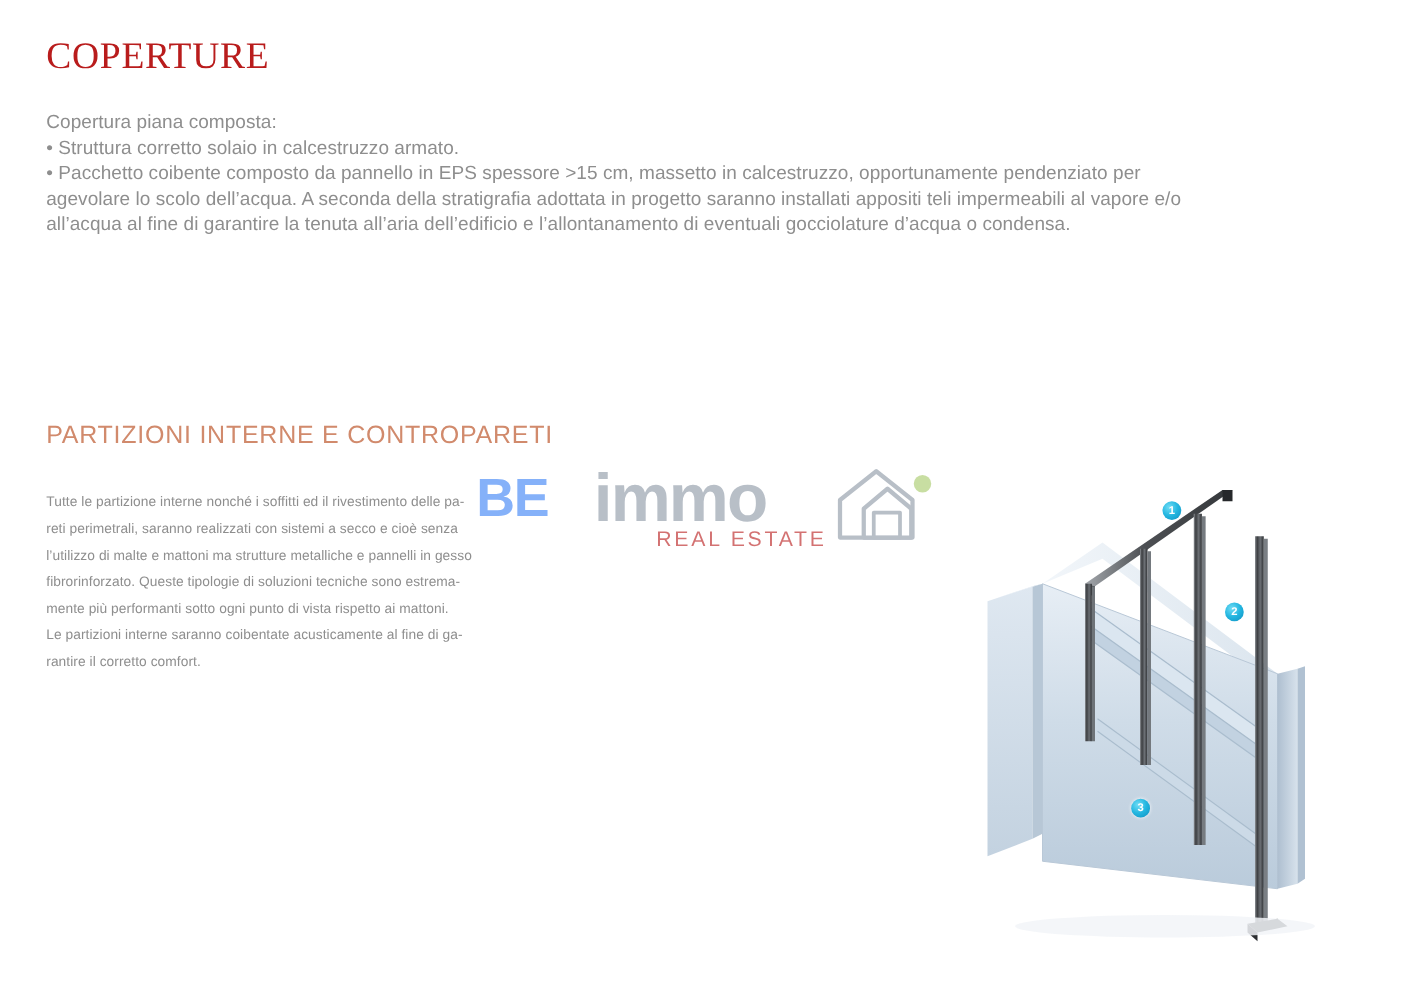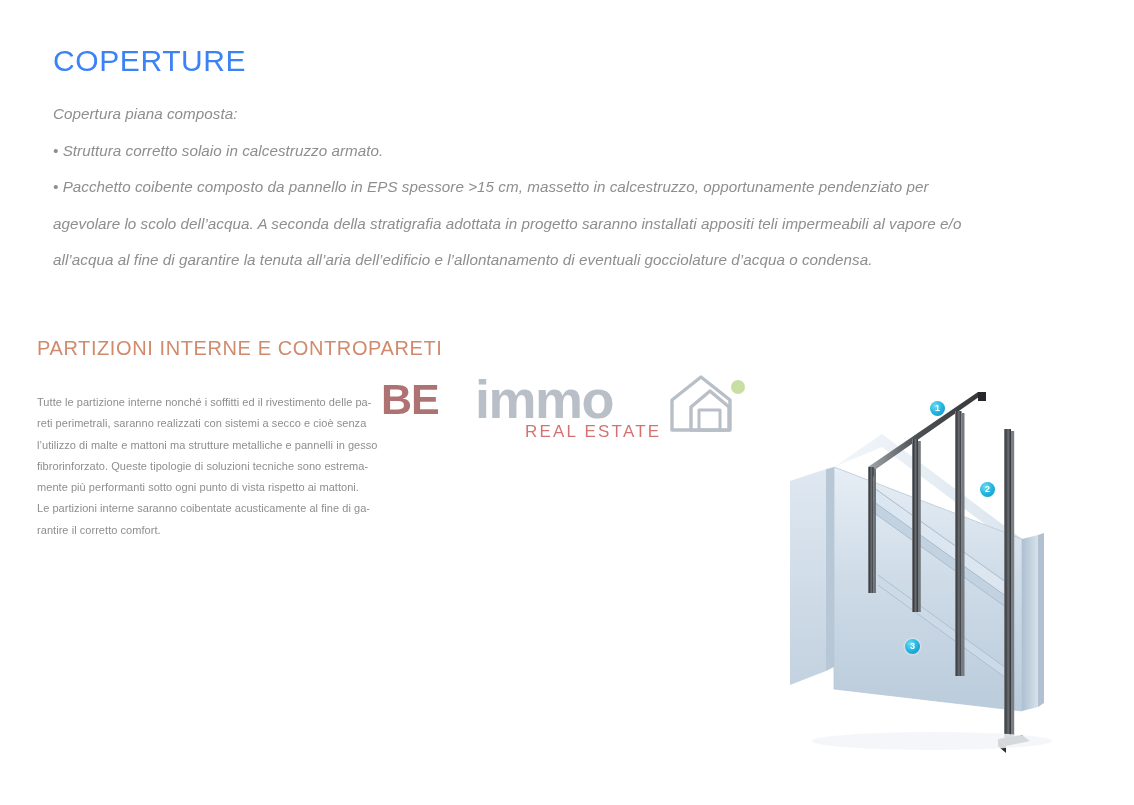--- a/index.html
+++ b/index.html
@@ -25,25 +25,26 @@
   
   .section-coperture {
     position: absolute;
     left: 37px;
     top: 28px;
     width: 1030px;
   }
   .h1-title {
     font-size: 30px;
     letter-spacing: 0.6px;
-    color: #3b82f6;
+    color: #b91c1c;
     font-weight: 400;
     line-height: 34px;
-    margin: 16px;
+    margin: 0;
     white-space: nowrap;
+    font-family: Liberation Serif, serif;
   }
   .sub-title {
     font-size: 15.5px;
     color: #9e9e9e;
     font-weight: 400;
     letter-spacing: 0.15px;
     margin: 14px 0 0 0;
     line-height: 19px;
   }
   .body-block {
@@ -51,22 +52,21 @@
     font-size: 15.2px;
     color: #8e8e8e;
     line-height: 20.5px;
     letter-spacing: 0.05px;
     font-weight: 400;
   }
   .body-line {
     white-space: pre-wrap;
   }
   .body-para {
-    margin: 16px;
-    font-style: italic;
+    margin: 0;
   }
 
   
   .section-partizioni {
     position: absolute;
     left: 37px;
     top: 330px;
     width: 700px;
   }
   .h1-title-2 {
@@ -96,21 +96,21 @@
     height: 70px;
     opacity: 0.62;
     pointer-events: none;
   }
   .wm-be {
     position: absolute;
     left: 0px;
     top: 6px;
     font-size: 43px;
     font-weight: 700;
-    color: #7f1d1d;
+    color: #3b82f6;
     letter-spacing: -1px;
     line-height: 43px;
   }
   .wm-immo {
     position: absolute;
     left: 94px;
     top: 0px;
     font-size: 54px;
     font-weight: 700;
     color: #8d98a6;

